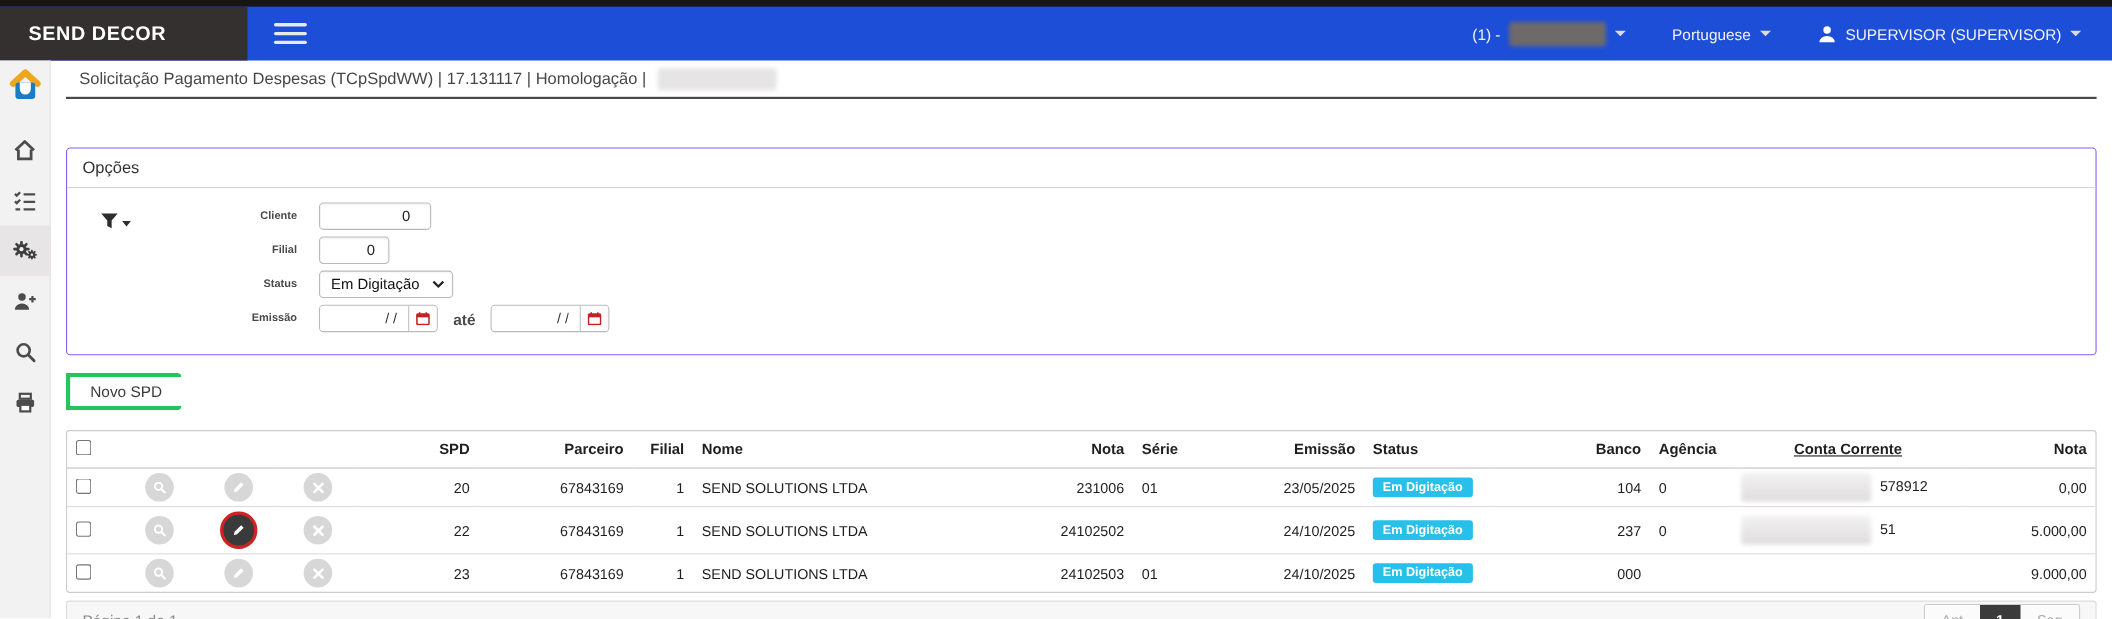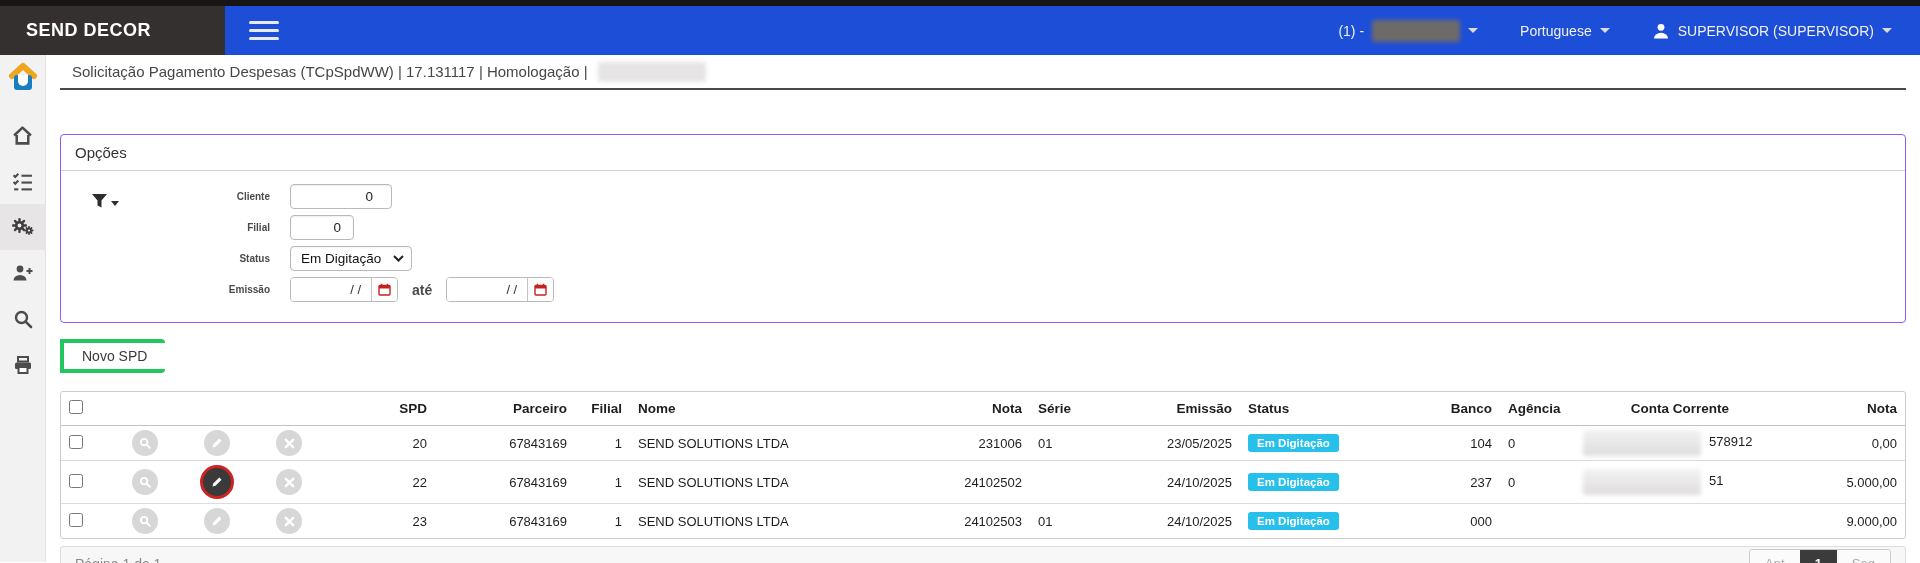--- a/index.html
+++ b/index.html
@@ -65,21 +65,21 @@
     padding:0 18px; cursor:pointer; font-family:"Liberation Sans",sans-serif; }
   .btn:first-child { border-radius:4px 0 0 4px; border-right:none; }
   .btn:last-child  { border-radius:0 4px 4px 0; }
 
   
   .grid { margin-top:18px; border:1px solid #ccc; border-radius:3px; }
   table { width:100%; border-collapse:collapse; table-layout:fixed; font-size:13px; color:#1e1e1e; }
   th { font-size:13.5px; font-weight:bold; padding:8px 8px; border-bottom:1px solid #c2c2c2; white-space:nowrap; }
   td { padding:4px 8px; border-bottom:1px solid #dcdcdc; white-space:nowrap; overflow:visible; }
   tr:last-child td { border-bottom:none; }
-  .ar { text-align:right; } .al { text-align:left; } .ac { text-align:center; }
+  .ar { text-align:right; } .al { text-align:left; } .ac { text-align:center;text-decoration:underline; }
   .rowcb { width:14px; height:14px; }
   .act { display:inline-flex; width:26px; height:26px; border-radius:50%; background:#d7d7d7;
     align-items:center; justify-content:center; cursor:pointer; }
   .act.hl { background:#3a3a3a; border:3px solid #cf2222; width:34px; height:34px; }
   .badge { display:inline-block; background:#27c0ea; color:#fff; font-weight:bold; font-size:11.5px;
     padding:3px 9px; border-radius:3px; }
 
   
   .pagerbar { margin-top:7px; height:35px; background:#f7f7f7; border:1px solid #ddd; border-radius:3px;
     display:flex; align-items:center; padding:0 14px; }

